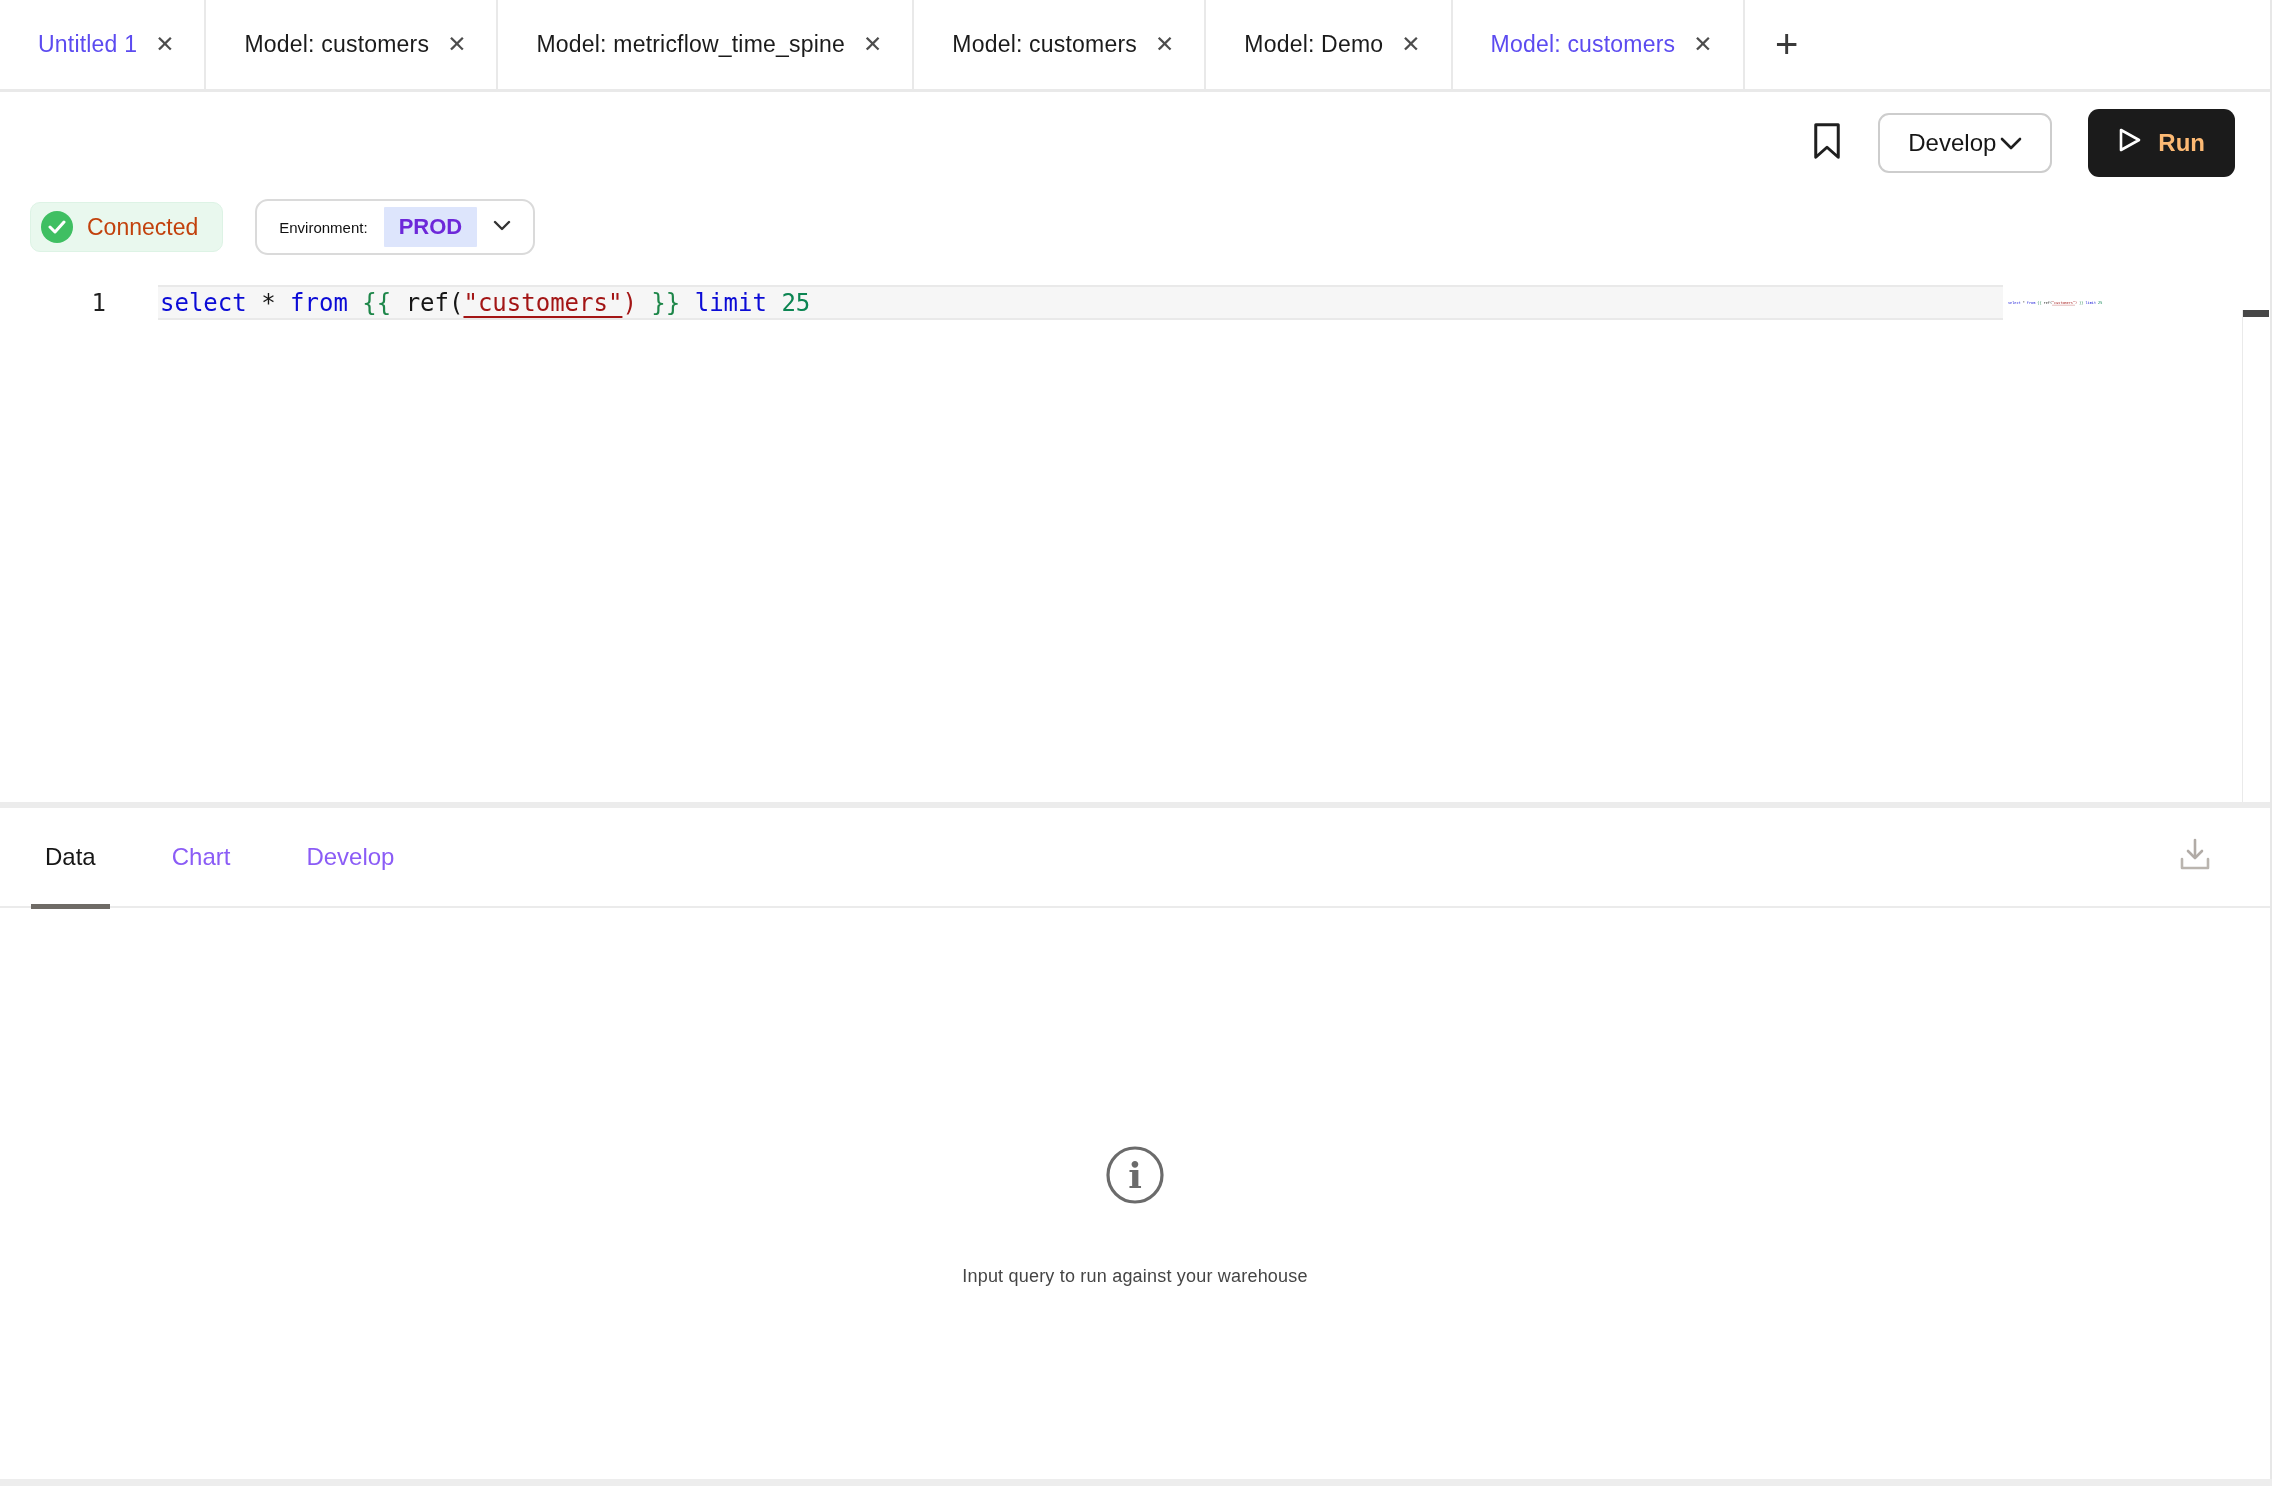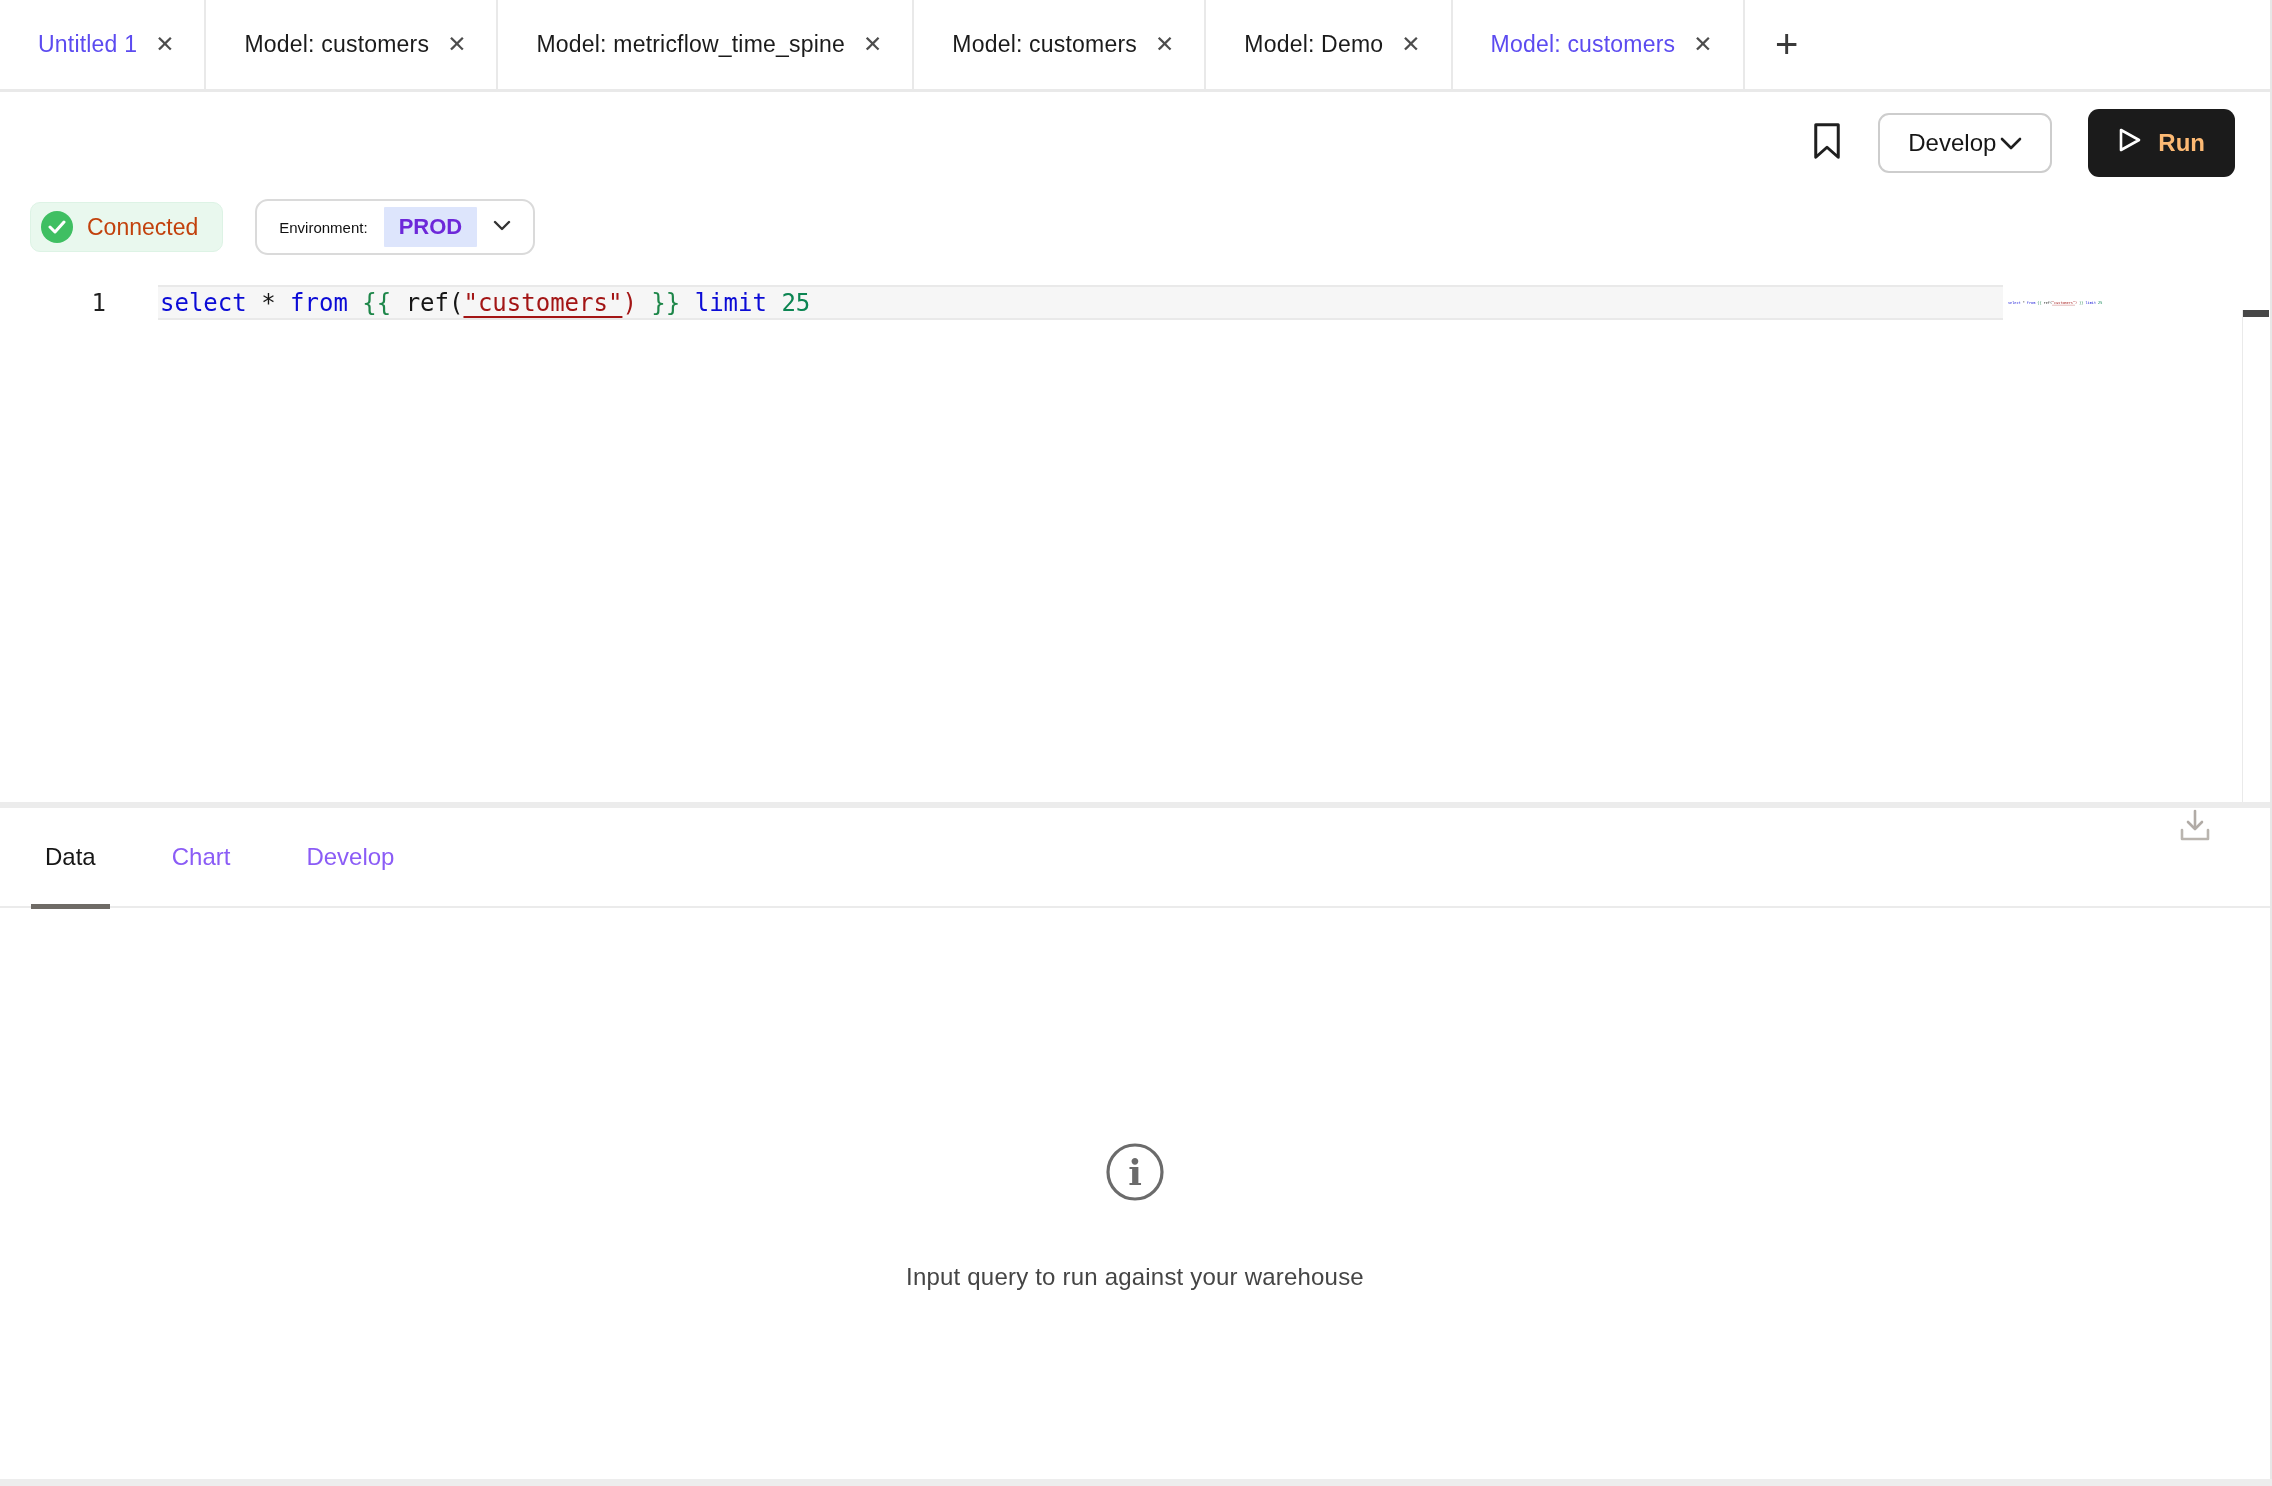--- a/index.html
+++ b/index.html
@@ -148,21 +148,21 @@
     width: 26px; height: 7px; background: #474747;
     cursor: pointer;
   }
 
   
   .panel-divider { height: 6px; background: #ececec; cursor: row-resize; }
 
   
   .results { position: relative; height: 715px; display: flex; flex-direction: column; }
   .results-tabs {
-    display: flex; align-items: flex-start;
+    display: flex; align-items: center;
     height: 100px;
     padding-left: 31px;
     border-bottom: 2px solid #ebebeb;
   }
   .rtab {
     position: relative;
     height: 100%;
     display: flex; align-items: center;
     padding: 0 14px;
     margin-right: 48px;
@@ -179,21 +179,21 @@
     margin-left: auto; margin-right: 58px;
     display: flex; align-items: center;
     cursor: default; opacity: 0.9;
   }
   .results-body {
     flex: 1;
     display: flex; flex-direction: column;
     align-items: center; justify-content: center;
     gap: 56px;
   }
-  .empty-text { font-size: 24px; font-weight: 500; color: #454545; letter-spacing: 0.2px; }
+  .empty-text { font-size: 18px; font-weight: 500; color: #454545; letter-spacing: 0.2px; }
 
   .page-bottom-edge {
     position: absolute; left: 0; right: -2px; bottom: 0;
     height: 7px; background: #ededed;
   }
 </style>
 </head>
 <body>
 
 <div class="page">

